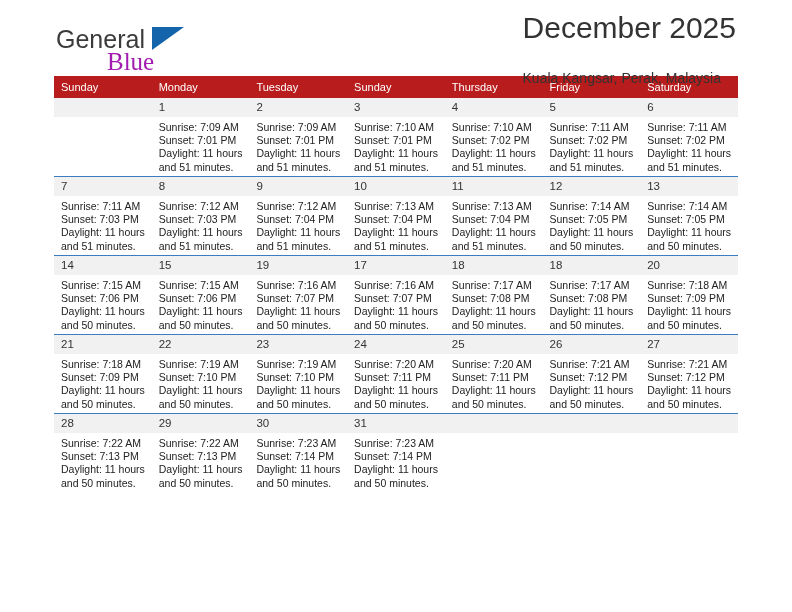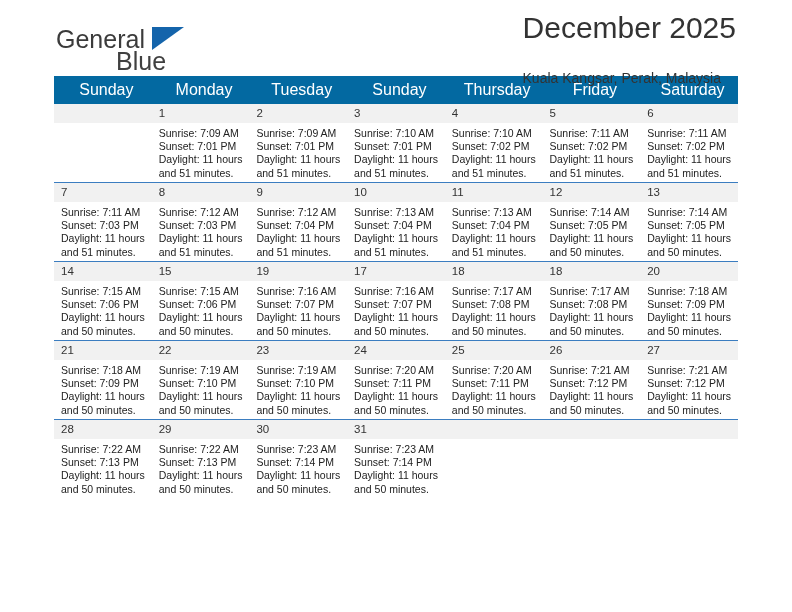--- a/index.html
+++ b/index.html
@@ -38,25 +38,26 @@
     font-size: 25px;
     color: #3b3b3b;
     letter-spacing: 0px;
     line-height: 1;
     position: absolute;
     left: 0;
     top: 16px;
   }
   .brand-blue {
     font-size: 25px;
-    color: #404040;
+    color: #a21caf;
     line-height: 1;
     position: absolute;
-    left: 60px;
+    left: 51px;
     top: 38px;
+    font-family: Liberation Serif, serif;
   }
   .brand-flag {
     position: absolute;
     left: 96px;
     top: 16px;
     width: 0;
     height: 0;
     border-left: 32px solid #1464ab;
     border-bottom: 23px solid transparent;
   }
@@ -81,25 +82,25 @@
     white-space: nowrap;
   }
 
   
   .calendar {
     width: 100%;
     border-collapse: collapse;
     table-layout: fixed;
   }
   .calendar th {
-    background: #0369a1;
+    background: #b91c1c;
     color: #ffffff;
-    font-size: 16px;
+    font-size: 11px;
     font-weight: normal;
-    text-align: center;
+    text-align: left;
     padding: 5px 0 5px 7px;
     height: 12px;
     border: none;
   }
   .calendar td {
     vertical-align: top;
     padding: 0;
     border: none;
     border-top: 1px solid #3b7dc0;
     height: 78px;

